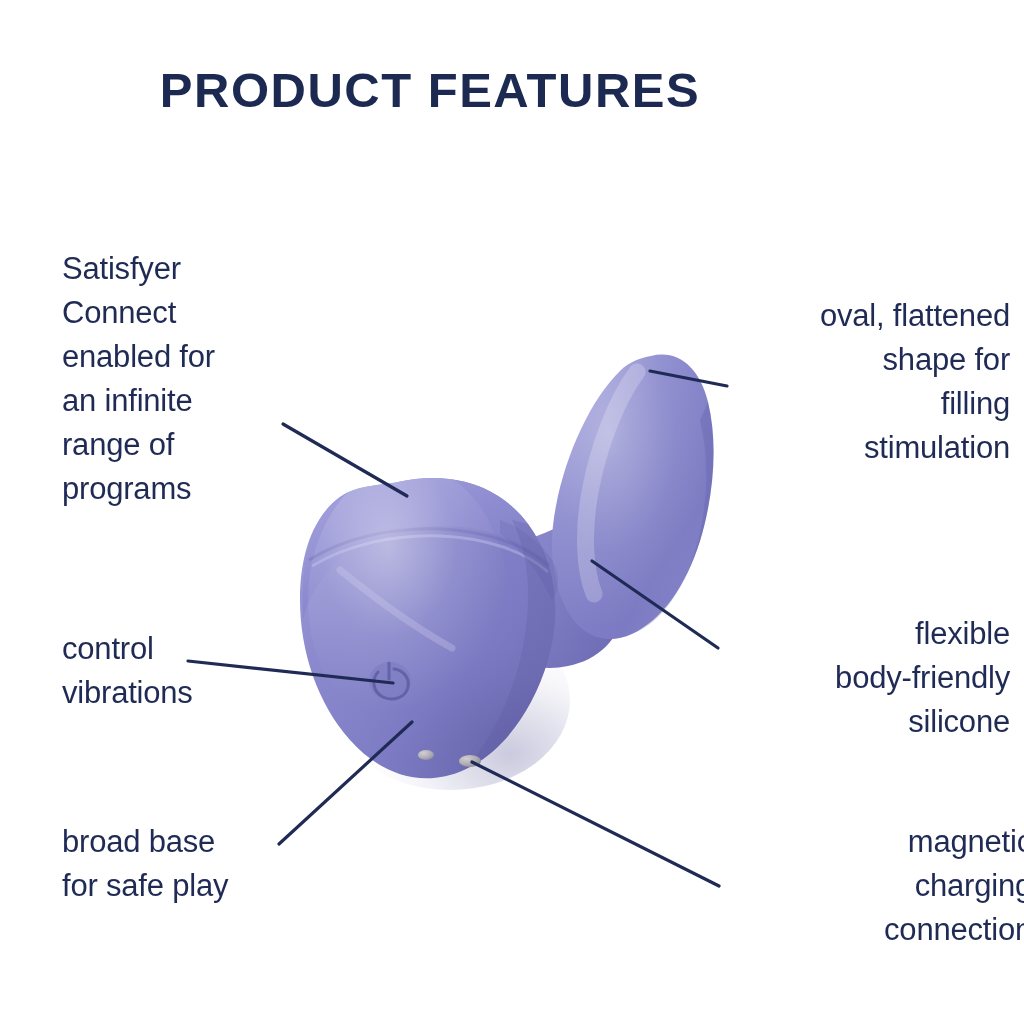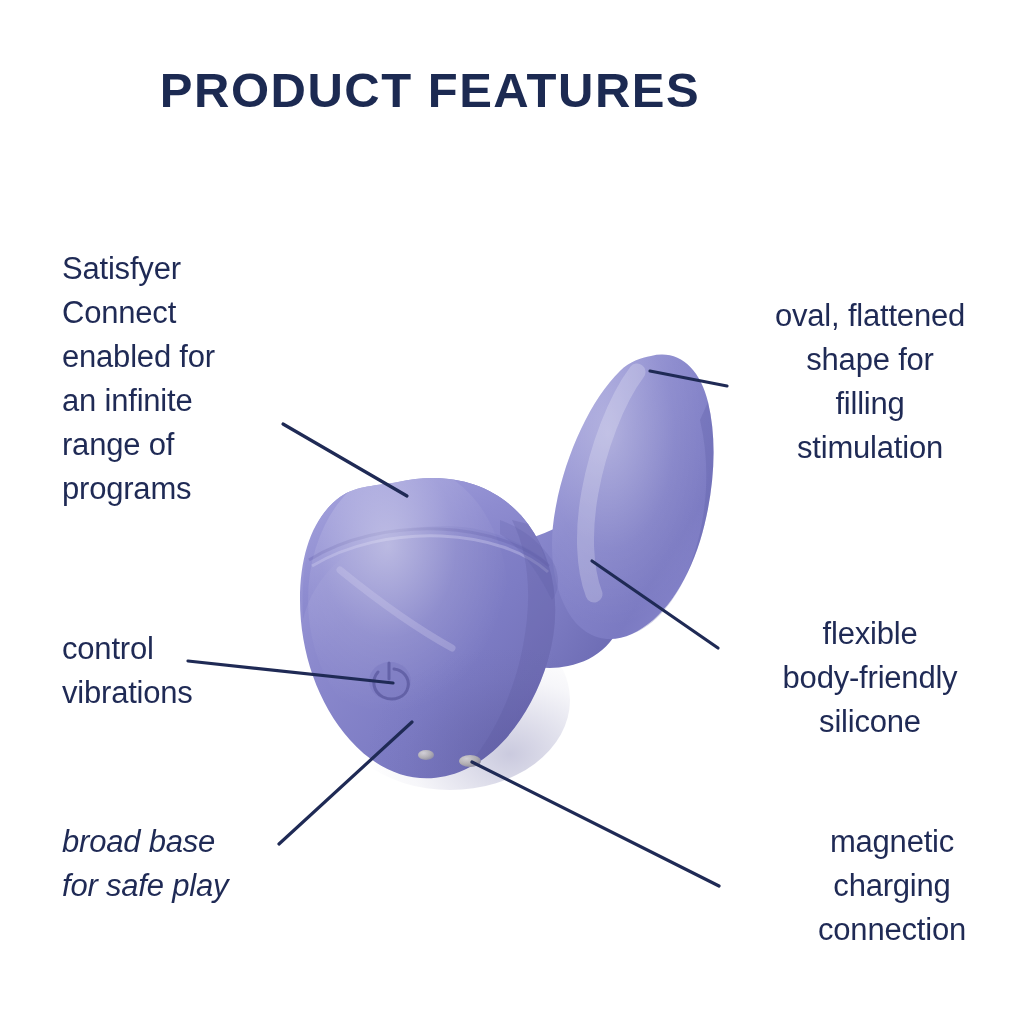--- a/index.html
+++ b/index.html
@@ -36,25 +36,25 @@
     position: absolute;
     color: #1f2a55;
     font-family: "Liberation Sans", sans-serif;
     font-weight: 500;
     font-size: 31px;
     line-height: 44px;
     letter-spacing: -0.2px;
     white-space: pre-line;
   }
   .callout.left  { text-align: left; }
-  .callout.right { text-align: center; }
+  .callout.right { text-align: right; }
 
   #callout-connect   { left: 62px;  top: 247px; width: 270px; }
   #callout-control   { left: 62px;  top: 627px; width: 260px; }
-  #callout-base      { left: 62px;  top: 820px; width: 290px; font-style: italic; }
+  #callout-base      { left: 62px;  top: 820px; width: 290px; }
   #callout-oval      { left: 730px; top: 294px; width: 280px; }
   #callout-silicone  { left: 730px; top: 580px; width: 280px; margin-top: 32px; }
   #callout-magnetic  { left: 752px; top: 820px; width: 280px; }
 
   
   #artboard {
     position: absolute;
     left: 0;
     top: 0;
     width: 1024px;

